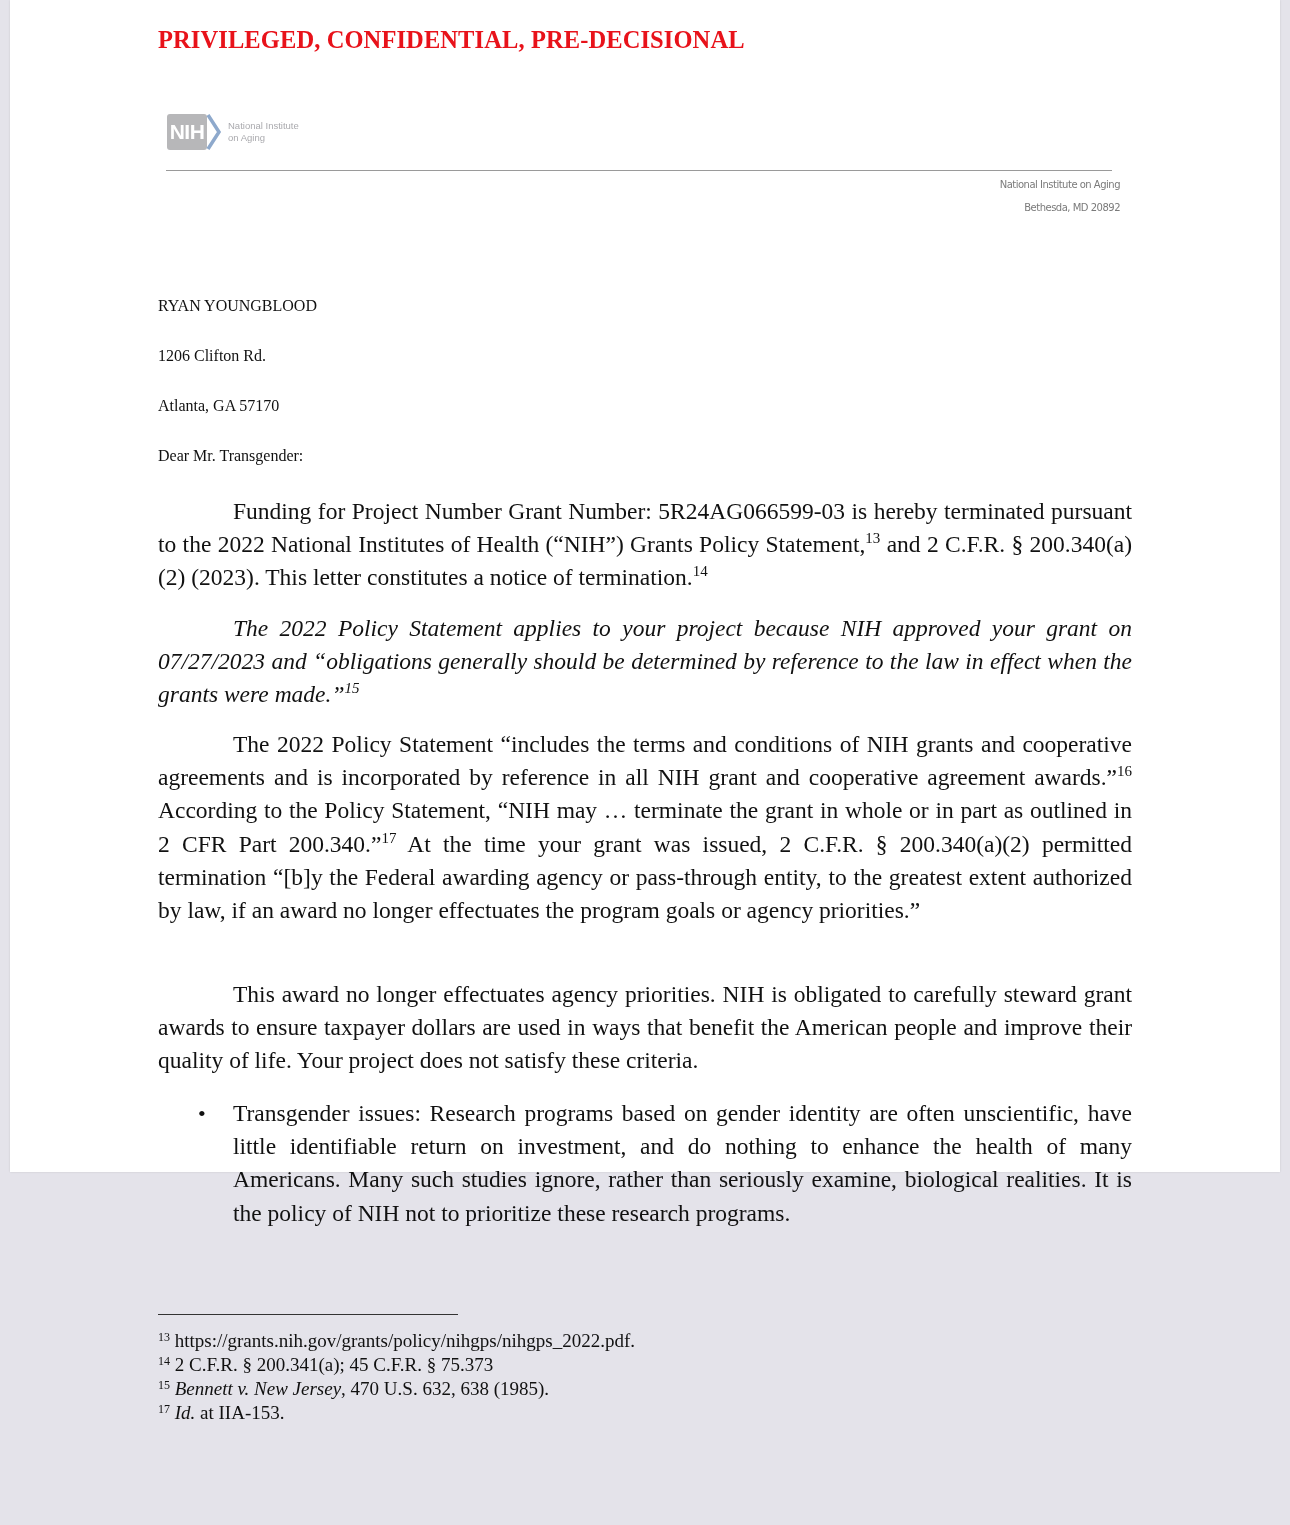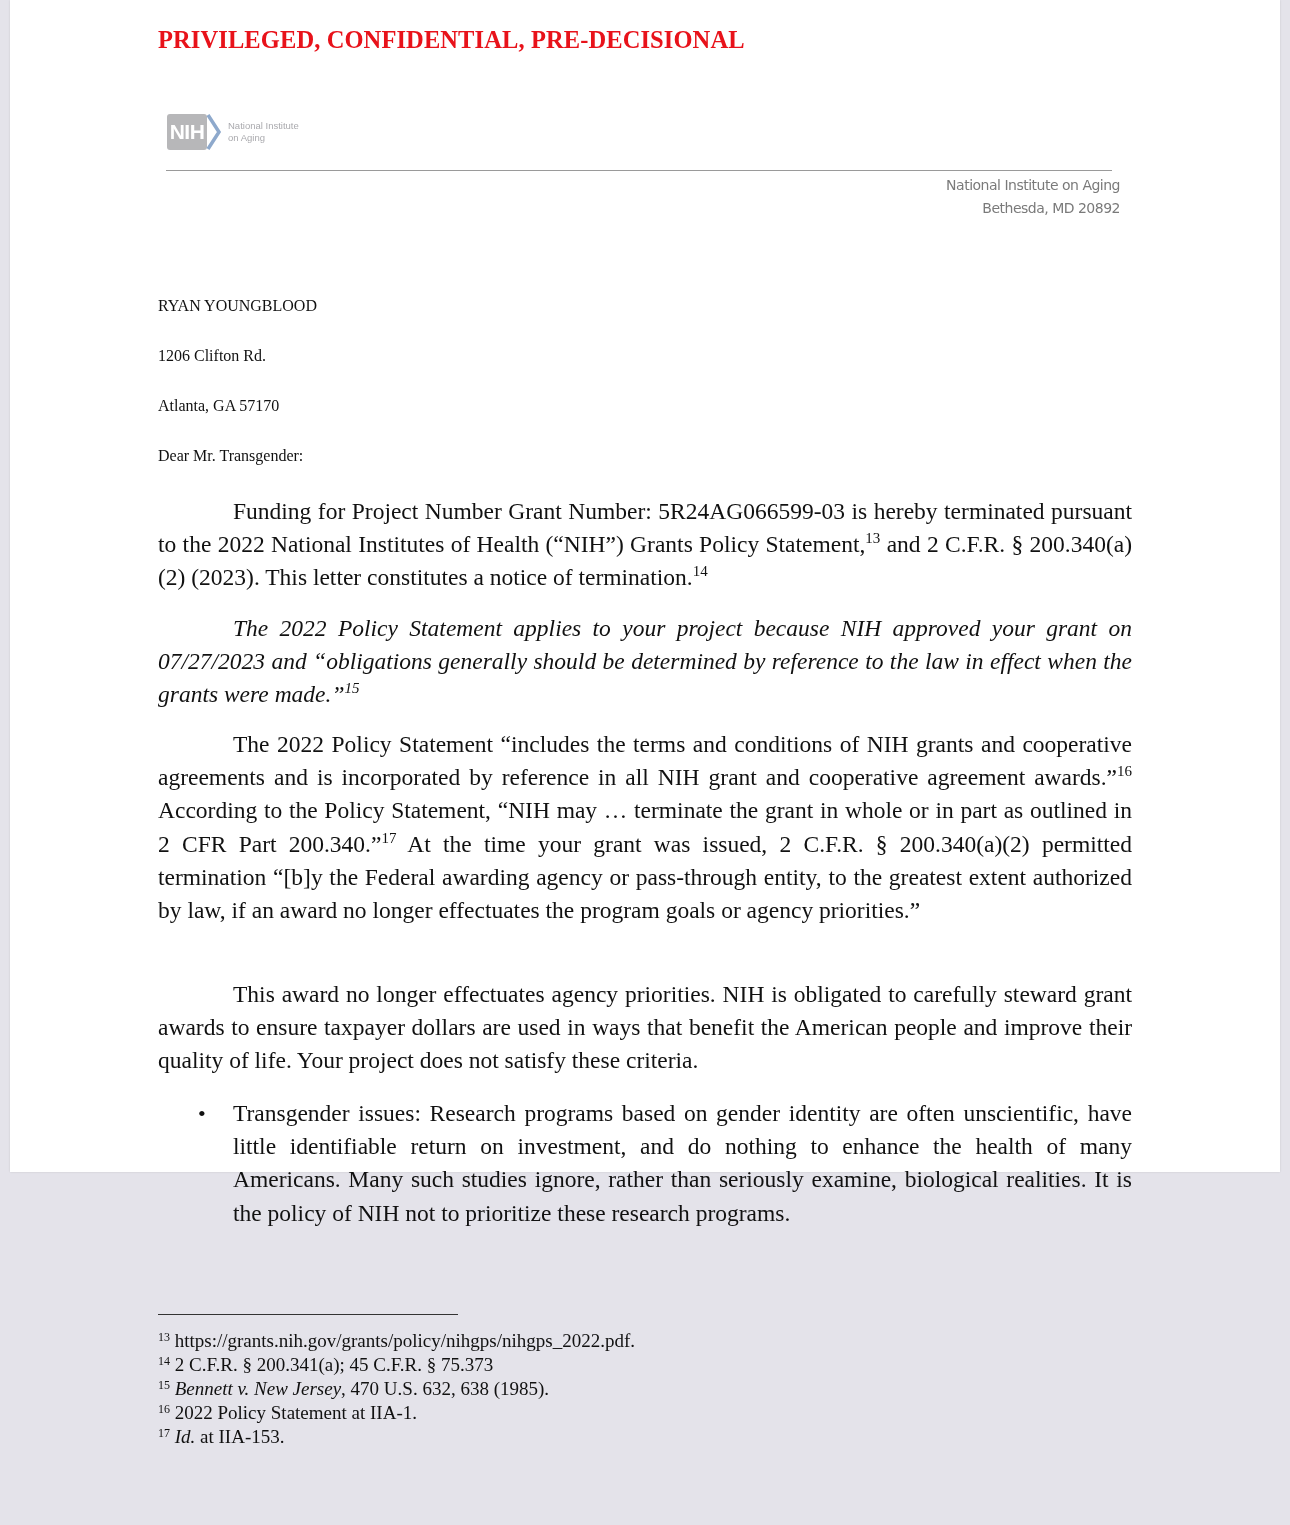--- a/index.html
+++ b/index.html
@@ -30,21 +30,21 @@
       position: absolute; left: 61px; top: 6px;
       font-family: "Liberation Sans", sans-serif; font-size: 9.5px; line-height: 12px;
       color: #aaaaae;
     }
     .header-rule {
       position: absolute; left: 156px; top: 170px; width: 946px; height: 0;
       border-top: 1.5px solid #9a9a9a;
     }
     .org-block {
       position: absolute; right: 160px; top: 174px; text-align: right;
-      font-family: "DejaVu Sans", sans-serif; font-size: 14px; line-height: 22.5px;
+      font-family: "DejaVu Sans", sans-serif; font-size: 10px; line-height: 22.5px;
       color: #7a7a7a; letter-spacing: -0.5px;
     }
     .addr {
       position: absolute; left: 148px; font-size: 16px; color: #111;
     }
     .body-text {
       position: absolute; left: 148px; width: 974px;
       font-size: 23.5px; line-height: 33.2px; color: #111;
       text-align: justify;
     }
@@ -118,17 +118,16 @@
       <span>Transgender issues:  Research programs based on gender identity are often unscientific, have little identifiable return on investment, and do nothing to enhance the health of many Americans.  Many such studies ignore, rather than seriously examine, biological realities.  It is the policy of NIH not to prioritize these research programs.</span>
     </div>
   </div>
 
   <div class="fn-rule"></div>
 
   <div class="footnotes">
     <div class="fn"><sup>13</sup> https://grants.nih.gov/grants/policy/nihgps/nihgps_2022.pdf.</div>
     <div class="fn"><sup>14</sup> 2 C.F.R. § 200.341(a); 45 C.F.R. § 75.373</div>
     <div class="fn"><sup>15</sup> <i>Bennett v. New Jersey</i>, 470 U.S. 632, 638 (1985).</div>
-    <div class="fn"><sup>16</sup> 2022 Policy Statement at IIA-1.</div>
     <div class="fn"><sup>17</sup> <i>Id.</i> at IIA-153.</div>
   </div>
 
 </div>
 
 </body></html>

